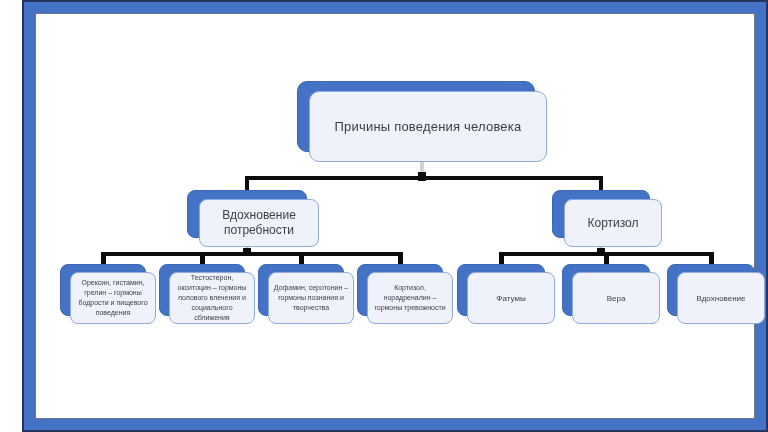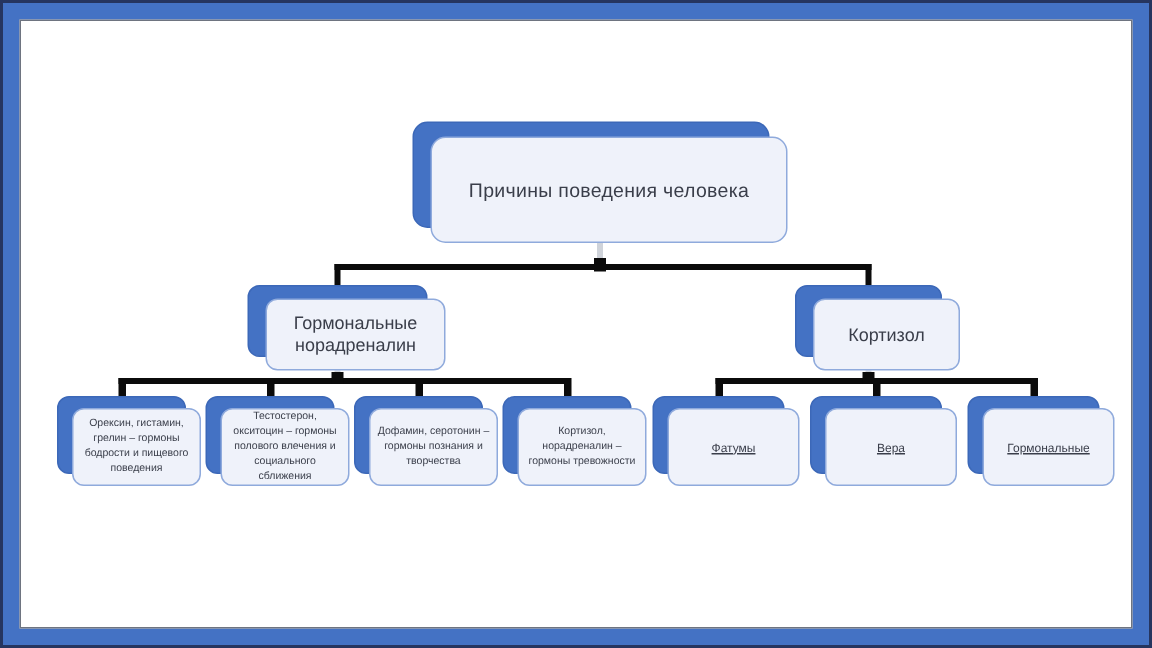--- a/index.html
+++ b/index.html
@@ -9,20 +9,21 @@
     height: 432px;
     overflow: hidden;
     font-family: "Liberation Sans", sans-serif;
   }
   .slide-frame {
     position: absolute;
     inset: 0;
     background: #4472C4;
     border: 2px solid #26355F;
     box-sizing: border-box;
+    margin-left: 22px;
   }
   .canvas {
     position: absolute;
     left: 11px; top: 11px; right: 11px; bottom: 11px;
     background: #ffffff;
     border: 1px solid #6E7480;
     box-sizing: content-box;
   }
   
   .node { position: absolute; }
@@ -42,21 +43,21 @@
     border-radius: var(--r, 8px);
     box-sizing: border-box;
     display: flex; align-items: center; justify-content: center;
     text-align: center;
     color: #3A3E4A;
     padding: 2px 4px;
   }
   .fs-root  .front { font-size: 13px; letter-spacing: 0.2px; }
   .fs-l2    .front { font-size: 12px; line-height: 1.25; }
   .fs-leaf  .front { font-size: 7px;  line-height: 1.45; }
-  .fs-rleaf .front { font-size: 8px; text-decoration: underline; }
+  .fs-rleaf .front { font-size: 8px; }
 
   .line { position: absolute; background: #0B0B0B; }
   .gstub { position: absolute; background: #CFD3DA; }
 </style>
 </head>
 <body>
 
 <div class="slide-frame">
   <div class="canvas">
 
@@ -84,21 +85,21 @@
     <div class="node fs-root" style="left:261px; top:67px; --w:238px; --h:71px; --ox:12px; --oy:10px; --r:10px;">
       <div class="back"></div>
       <div class="front">
         <span>Причины поведения человека</span>
       </div>
     </div>
 
     <div class="node fs-l2" style="left:151px; top:176px; --w:120px; --h:48px; --ox:12px; --oy:9px;">
       <div class="back"></div>
       <div class="front">
-        <span>Гормональные норадреналин</span>
+        <span>Вдохновение потребности</span>
       </div>
     </div>
 
     <div class="node fs-l2" style="left:516px; top:176px; --w:98px; --h:48px; --ox:12px; --oy:9px;">
       <div class="back"></div>
       <div class="front">
         <span>Кортизол</span>
       </div>
     </div>
 
@@ -140,18 +141,18 @@
     <div class="node fs-rleaf" style="left:526px; top:250px; --w:88px; --h:52px; --ox:10px; --oy:8px;">
       <div class="back"></div>
       <div class="front">
         <span>Вера</span>
       </div>
     </div>
 
     <div class="node fs-rleaf" style="left:631px; top:250px; --w:88px; --h:52px; --ox:10px; --oy:8px;">
       <div class="back"></div>
       <div class="front">
-        <span>Гормональные</span>
+        <span>Вдохновение</span>
       </div>
     </div>
 
   </div>
 </div>
 
 </body></html>

